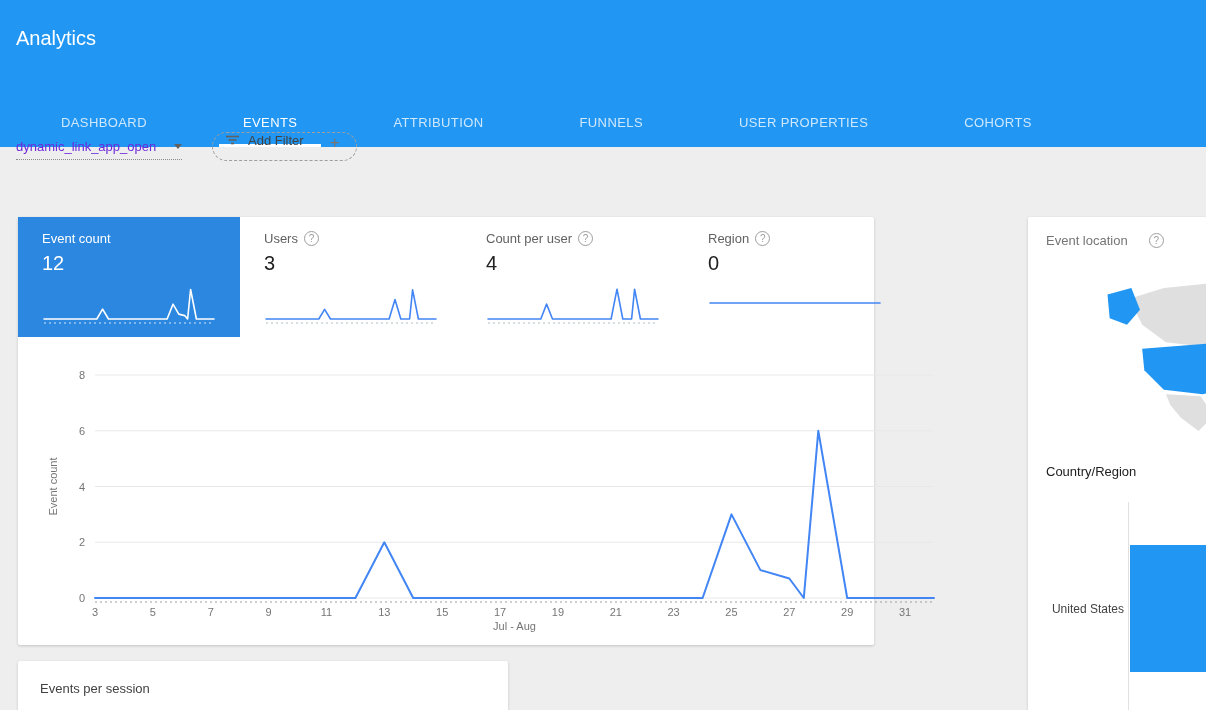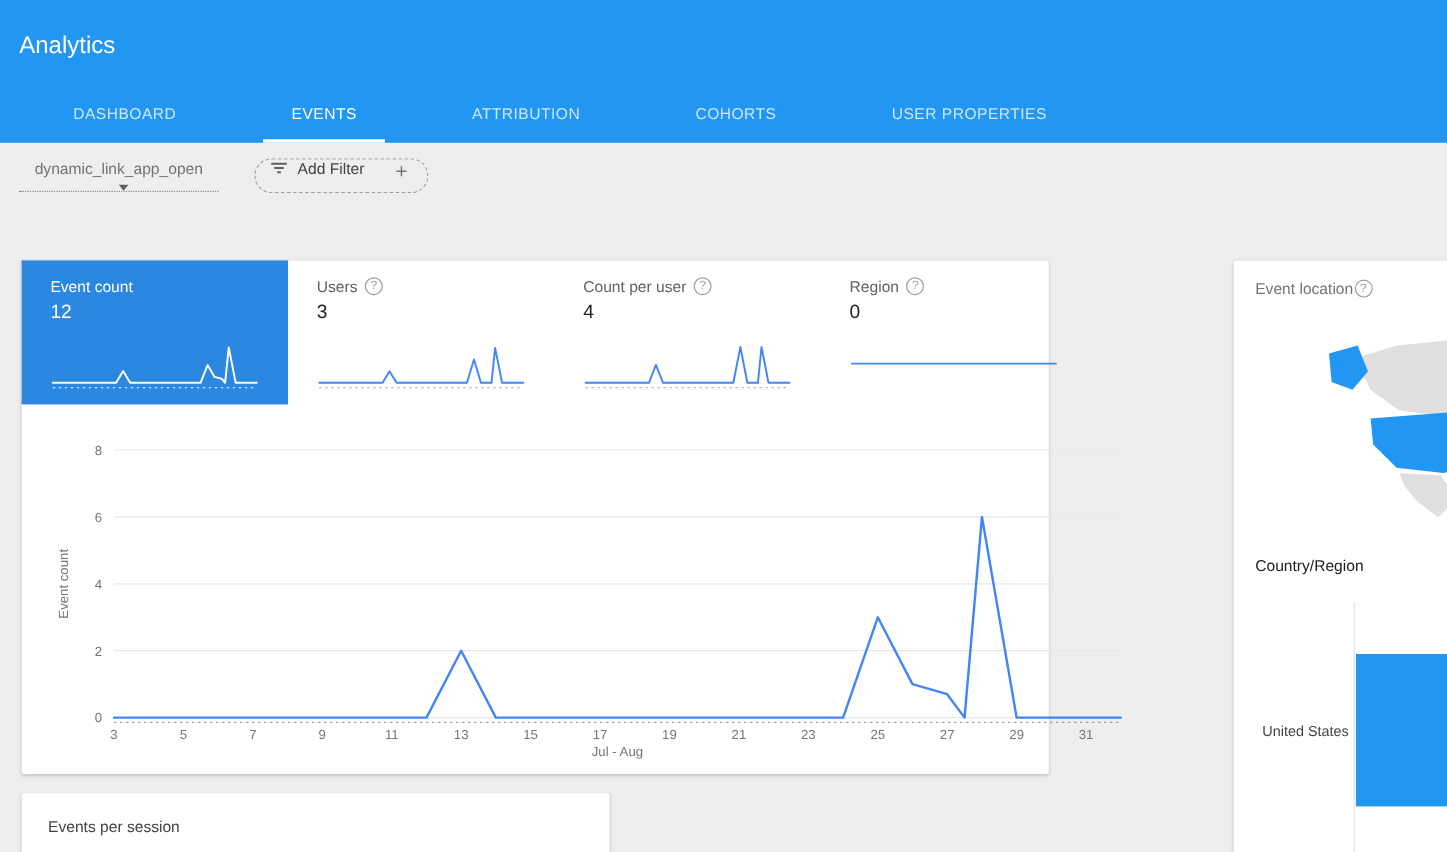--- a/index.html
+++ b/index.html
@@ -1,63 +1,63 @@
 <!DOCTYPE html>
 <html style="--page-bg: #eeeeee; --header-bg: #2196f3; --selected-tile-bg: #2b87e0; --chart-line: #4285f4; --map-land: #dfdfdf; --map-highlight: #2196f3;"><head>
 <meta charset="utf-8">
 <style>
   * { margin:0; padding:0; box-sizing:border-box; }
   html,body { width:1206px; height:710px; }
   body { font-family:"Liberation Sans", sans-serif; background:#eeeeee; overflow:hidden; }
   .app { position:relative; width:1206px; height:710px; background:var(--page-bg,#eeeeee); overflow:hidden; }
 
   
-  .hdr { position:absolute; top:0; left:0; width:100%; height:119px; background:var(--header-bg,#2196f3); }
+  .hdr { position:absolute; top:0; left:0; width:100%; height:147px; background:var(--header-bg,#2196f3); }
   .app-title { position:absolute; left:16px; top:27px; font-size:20px; color:#fff; font-weight:400; }
   .tabs { position:absolute; bottom:0; left:0; height:48px; display:flex; }
   .tab { padding:0 24px; line-height:48px; font-size:13px; font-weight:500; letter-spacing:.4px;
          color:rgba(255,255,255,.78); cursor:pointer; white-space:nowrap;margin-left:48px; }
   .tab.first { padding-left:13px; }
   .tab.active { color:#fff; box-shadow:inset 0 -3px 0 #fff; }
 
   
   .event-select { position:absolute; left:16px; top:133px; width:166px; height:27px; display:flex;
                   align-items:center; justify-content:space-between; border-bottom:1px dotted #8a8a8a;
-                  font-size:13px; color:#737373; cursor:pointer;flex-direction:column; }
+                  font-size:13px; color:#6d28d9; cursor:pointer; }
   .caret { width:0; height:0; border-left:4px solid transparent; border-right:4px solid transparent;
            border-top:5px solid #616161; margin-left:8px; }
   .add-filter { position:absolute; left:212px; top:132px; height:29px; border:1px dashed #9e9e9e;
                 border-radius:15px; display:flex; align-items:flex-start; padding:0 16px 0 12px; gap:8px;
                 font-size:13px; font-weight:500; color:#424242; cursor:pointer; }
   .add-filter .plus { margin-left:18px; font-size:17px; font-weight:400; color:#757575; }
   .filter-glyph { display:block; }
 
   
   .card { position:absolute; background:#fff; box-shadow:0 1px 3px rgba(0,0,0,.18); border-radius:2px; }
   .main-card { left:18px; top:217px; width:856px; height:428px; }
   .loc-card { left:1028px; top:217px; width:310px; height:520px; overflow:hidden; }
   .session-card { left:18px; top:661px; width:490px; height:90px; }
 
   
   .tiles { display:flex; height:120px; }
   .tile { width:222px; height:120px; padding:14px 24px 10px; display:flex; flex-direction:column; cursor:pointer; }
   .tile-label-row { display:flex; align-items:center; gap:6px; font-size:13px; color:#616161; }
-  .tile-value { font-size:16px; color:#212121; margin-top:6px; }
+  .tile-value { font-size:20px; color:#212121; margin-top:6px; }
   .tile .spark { margin-top:auto; }
   .tile.selected { background:var(--selected-tile-bg,#2b87e0); }
   .tile.selected .tile-label-row, .tile.selected .tile-value { color:#fff; }
   .help { width:15px; height:15px; min-width:15px; border:1px solid #9e9e9e; border-radius:50%;
           color:#9e9e9e; font-size:10px; line-height:13px; text-align:center; display:inline-block; cursor:pointer; }
 
   
   .big-chart { position:absolute; left:28px; top:148px; }
   svg[data-chart] text { font-size:11px; fill:#757575; font-family:"Liberation Sans", sans-serif; }
 
   
-  .loc-title-row { position:absolute; left:18px; top:16px; display:flex; align-items:flex-start; gap:1px;
+  .loc-title-row { position:absolute; left:18px; top:16px; display:flex; align-items:flex-start; gap:21px;
                    font-size:13px; color:#757575; }
   .map { position:absolute; left:70px; top:45px; width:240px; height:195px; }
   .map .land { fill:var(--map-land,#dfdfdf); }
   .map .hot  { fill:var(--map-highlight,#2196f3); }
   .country-region { position:absolute; left:18px; top:247px; font-size:13px; color:#212121; }
   .loc-axis { position:absolute; left:100px; top:285px; bottom:0; width:1px; background:#e0e0e0; }
   .country-label { position:absolute; right:214px; top:385px; font-size:12px; color:#424242; text-align:right;margin-left:16px; }
   .bar-area { position:absolute; left:102px; top:328px; height:127px; right:-30px; }
   .bar { height:100%; background:var(--map-highlight,#2196f3); }
 
@@ -67,22 +67,23 @@
 <body>
 
 <div class="app">
 
   <header class="hdr">
     <div class="app-title">Analytics</div>
     <nav class="tabs">
       <div class="tab first">DASHBOARD</div>
       <div class="tab active">EVENTS</div>
       <div class="tab">ATTRIBUTION</div>
+      <div class="tab">FUNNELS</div>
+      <div class="tab">USER PROPERTIES</div>
       <div class="tab">COHORTS</div>
-      <div class="tab">USER PROPERTIES</div>
     </nav>
   </header>
 
   <div class="event-select">
     <span>dynamic_link_app_open</span>
     <span class="caret"></span>
   </div>
 
   <div class="add-filter">
     <svg class="filter-glyph" width="15" height="14" viewBox="0 0 15 14">

